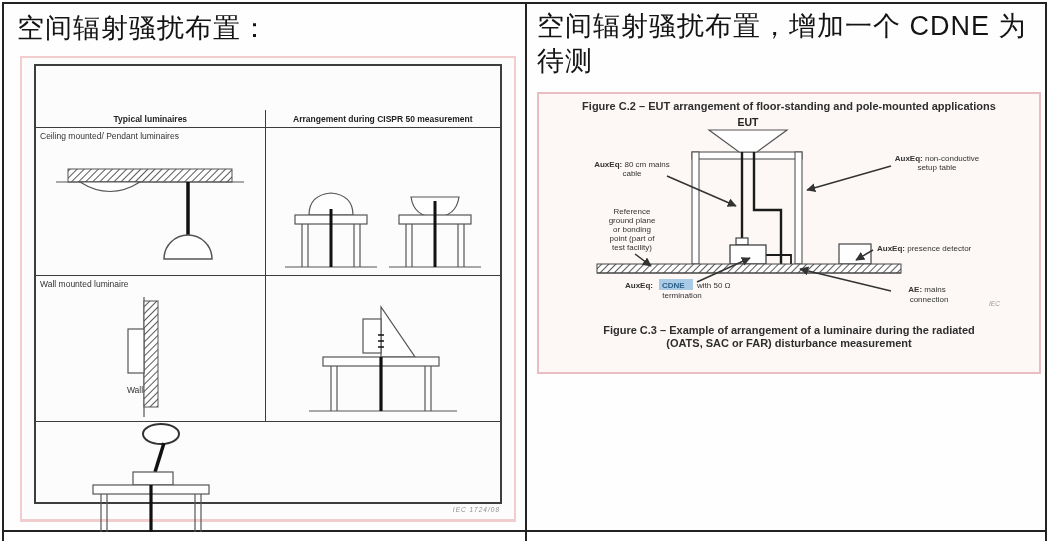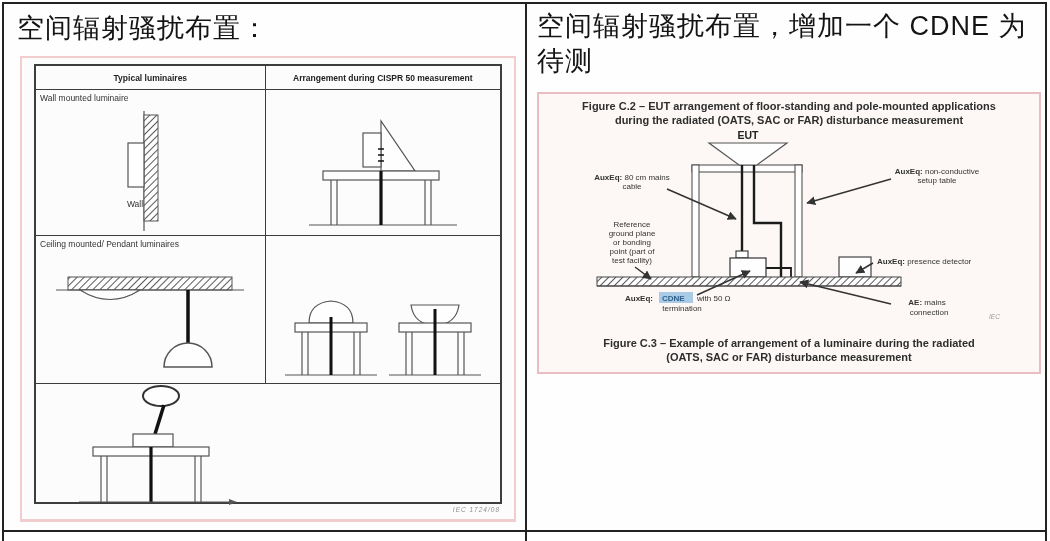--- a/index.html
+++ b/index.html
@@ -32,21 +32,21 @@
   .shot-left {
     position:absolute; left:16px; top:52px; width:496px; height:466px;
     background:#fdfcfc; border:2px solid #f1cdcd; border-bottom-width:3px;
     padding:6px 12px 0 12px;
   }
   .lum-table { width:100%; height:440px; border:2px solid #3d3d3d; border-collapse:collapse; display:block; }
   .lt-row { display:flex; border-bottom:1.5px solid #3d3d3d; }
   .lt-row:last-child { border-bottom:none; }
   .lt-c1 { width:49.5%; border-right:1.5px solid #3d3d3d; position:relative; }
   .lt-c2 { width:50.5%; position:relative; }
-  .lt-head { height:24px; }
+  .lt-head { height:18px;margin-top:44px; }
   .lt-head .lt-c1, .lt-head .lt-c2 {
     display:flex; align-items:center; justify-content:center;
     font-size:8.5px; font-weight:bold; color:#222;
   }
   .lt-body1 { height:148px; } .lt-body2 { height:146px; } .lt-body3 { height:126px; }
   .row-label { position:absolute; left:4px; top:3px; font-size:8.5px; color:#333; }
   .diag { position:absolute; left:50%; transform:translateX(-50%); bottom:2px; }
   .iec-ref { text-align:right; font-size:6.5px; font-style:italic; color:#8d8d8d; padding:2px 2px 0 0; letter-spacing:1px; }
 
   
@@ -79,48 +79,20 @@
 
     <div class="cell-left">
       <div class="cjk-title">空间辐射骚扰布置：</div>
 
       <div class="shot-left">
         <div class="lum-table">
 
           <div class="lt-row lt-head">
             <div class="lt-c1">Typical luminaires</div>
             <div class="lt-c2">Arrangement during CISPR 50 measurement</div>
-          </div>
-
-          <div class="lt-row lt-body2">
-            <div class="lt-c1">
-              <div class="row-label">Wall mounted luminaire</div>
-              <svg class="diag" width="226" height="122" viewBox="0 0 220 122">
-                <line x1="104" y1="0" x2="104" y2="120" class="svgline"></line>
-                <rect x="104" y="4" width="14" height="106" fill="url(#hatch)" stroke="#555" stroke-width="1"></rect>
-                <rect x="88" y="32" width="16" height="44" fill="#fefefe" stroke="#555" stroke-width="1.2"></rect>
-                <text x="95" y="96" text-anchor="middle" font-size="8.5" fill="#333">Wall</text>
-              </svg>
-            </div>
-            <div class="lt-c2">
-              <svg class="diag" width="232" height="122" viewBox="0 0 220 122">
-                <line x1="36" y1="114" x2="184" y2="114" class="svgline"></line>
-                <polygon points="108,10 108,60 142,60" fill="#fefefe" stroke="#555" stroke-width="1.2"></polygon>
-                <rect x="90" y="22" width="18" height="34" fill="#fefefe" stroke="#555" stroke-width="1.2"></rect>
-                <line x1="105" y1="38" x2="111" y2="38" stroke="#111" stroke-width="1.5"></line>
-                <line x1="105" y1="44" x2="111" y2="44" stroke="#111" stroke-width="1.5"></line>
-                <line x1="105" y1="50" x2="111" y2="50" stroke="#111" stroke-width="1.5"></line>
-                <rect x="50" y="60" width="116" height="9" fill="#fefefe" stroke="#555" stroke-width="1.2"></rect>
-                <line x1="58" y1="69" x2="58" y2="114" class="svgline"></line>
-                <line x1="64" y1="69" x2="64" y2="114" class="svgline"></line>
-                <line x1="152" y1="69" x2="152" y2="114" class="svgline"></line>
-                <line x1="158" y1="69" x2="158" y2="114" class="svgline"></line>
-                <line x1="108" y1="60" x2="108" y2="114" stroke="#111" stroke-width="3.2"></line>
-              </svg>
-            </div>
           </div>
 
           <div class="lt-row lt-body1">
             <div class="lt-c1">
               <div class="row-label">Ceiling mounted/ Pendant luminaires</div>
               <svg class="diag" width="226" height="124" viewBox="0 0 220 124">
                 <rect x="28" y="20" width="164" height="13" fill="url(#hatch)" stroke="#555" stroke-width="1"></rect>
                 <line x1="16" y1="33" x2="204" y2="33" class="svgline"></line>
                 <path d="M40 33 Q70 52 100 33 Z" fill="#fefefe" stroke="#555" stroke-width="1.2"></path>
                 <line x1="148" y1="33" x2="148" y2="86" stroke="#111" stroke-width="3.5"></line>
@@ -142,20 +114,48 @@
                 <rect x="126" y="66" width="72" height="9" fill="#fefefe" stroke="#555" stroke-width="1.2"></rect>
                 <line x1="133" y1="75" x2="133" y2="118" class="svgline"></line>
                 <line x1="139" y1="75" x2="139" y2="118" class="svgline"></line>
                 <line x1="185" y1="75" x2="185" y2="118" class="svgline"></line>
                 <line x1="191" y1="75" x2="191" y2="118" class="svgline"></line>
                 <line x1="162" y1="52" x2="162" y2="118" stroke="#111" stroke-width="3"></line>
               </svg>
             </div>
           </div>
 
+          <div class="lt-row lt-body2">
+            <div class="lt-c1">
+              <div class="row-label">Wall mounted luminaire</div>
+              <svg class="diag" width="226" height="122" viewBox="0 0 220 122">
+                <line x1="104" y1="0" x2="104" y2="120" class="svgline"></line>
+                <rect x="104" y="4" width="14" height="106" fill="url(#hatch)" stroke="#555" stroke-width="1"></rect>
+                <rect x="88" y="32" width="16" height="44" fill="#fefefe" stroke="#555" stroke-width="1.2"></rect>
+                <text x="95" y="96" text-anchor="middle" font-size="8.5" fill="#333">Wall</text>
+              </svg>
+            </div>
+            <div class="lt-c2">
+              <svg class="diag" width="232" height="122" viewBox="0 0 220 122">
+                <line x1="36" y1="114" x2="184" y2="114" class="svgline"></line>
+                <polygon points="108,10 108,60 142,60" fill="#fefefe" stroke="#555" stroke-width="1.2"></polygon>
+                <rect x="90" y="22" width="18" height="34" fill="#fefefe" stroke="#555" stroke-width="1.2"></rect>
+                <line x1="105" y1="38" x2="111" y2="38" stroke="#111" stroke-width="1.5"></line>
+                <line x1="105" y1="44" x2="111" y2="44" stroke="#111" stroke-width="1.5"></line>
+                <line x1="105" y1="50" x2="111" y2="50" stroke="#111" stroke-width="1.5"></line>
+                <rect x="50" y="60" width="116" height="9" fill="#fefefe" stroke="#555" stroke-width="1.2"></rect>
+                <line x1="58" y1="69" x2="58" y2="114" class="svgline"></line>
+                <line x1="64" y1="69" x2="64" y2="114" class="svgline"></line>
+                <line x1="152" y1="69" x2="152" y2="114" class="svgline"></line>
+                <line x1="158" y1="69" x2="158" y2="114" class="svgline"></line>
+                <line x1="108" y1="60" x2="108" y2="114" stroke="#111" stroke-width="3.2"></line>
+              </svg>
+            </div>
+          </div>
+
           <div class="lt-row lt-body3">
             <div class="lt-c2">
               <svg class="diag" width="232" height="124" viewBox="0 0 220 124">
                 <ellipse cx="118" cy="12" rx="18" ry="10" fill="#fefefe" stroke="#333" stroke-width="2"></ellipse>
                 <line x1="121" y1="21" x2="112" y2="50" stroke="#111" stroke-width="3.5"></line>
                 <rect x="90" y="50" width="40" height="13" fill="#fefefe" stroke="#555" stroke-width="1.2"></rect>
                 <rect x="50" y="63" width="116" height="9" fill="#fefefe" stroke="#555" stroke-width="1.2"></rect>
                 <line x1="58" y1="72" x2="58" y2="118" class="svgline"></line>
                 <line x1="64" y1="72" x2="64" y2="118" class="svgline"></line>
                 <line x1="152" y1="72" x2="152" y2="118" class="svgline"></line>
@@ -171,21 +171,20 @@
         <div class="iec-ref">IEC  1724/08</div>
       </div>
     </div>
 
     <div class="cell-right">
       <div class="cjk-title">空间辐射骚扰布置，增加一个 CDNE 为待测</div>
       <div class="cjk-title">物供电：</div>
 
       <div class="fig-panel">
         <div class="fig-caption">Figure C.2 – EUT arrangement of floor-standing and pole-mounted applications</div>
-        <div class="fig-caption">during the radiated (OATS, SAC or FAR) disturbance measurement</div>
 
         <svg width="500" height="198" viewBox="0 0 500 198">
 
           <rect x="153" y="38" width="110" height="7" fill="#fefefe" stroke="#555" stroke-width="1.1"></rect>
           <rect x="153" y="38" width="7" height="112" fill="#fefefe" stroke="#555" stroke-width="1.1"></rect>
           <rect x="256" y="38" width="7" height="112" fill="#fefefe" stroke="#555" stroke-width="1.1"></rect>
 
           <polygon points="170,16 248,16 218,38 200,38" fill="#fefefe" stroke="#555" stroke-width="1.2"></polygon>
 
           <path d="M203 38 V124" fill="none" stroke="#1b1b1b" stroke-width="2.4"></path>

